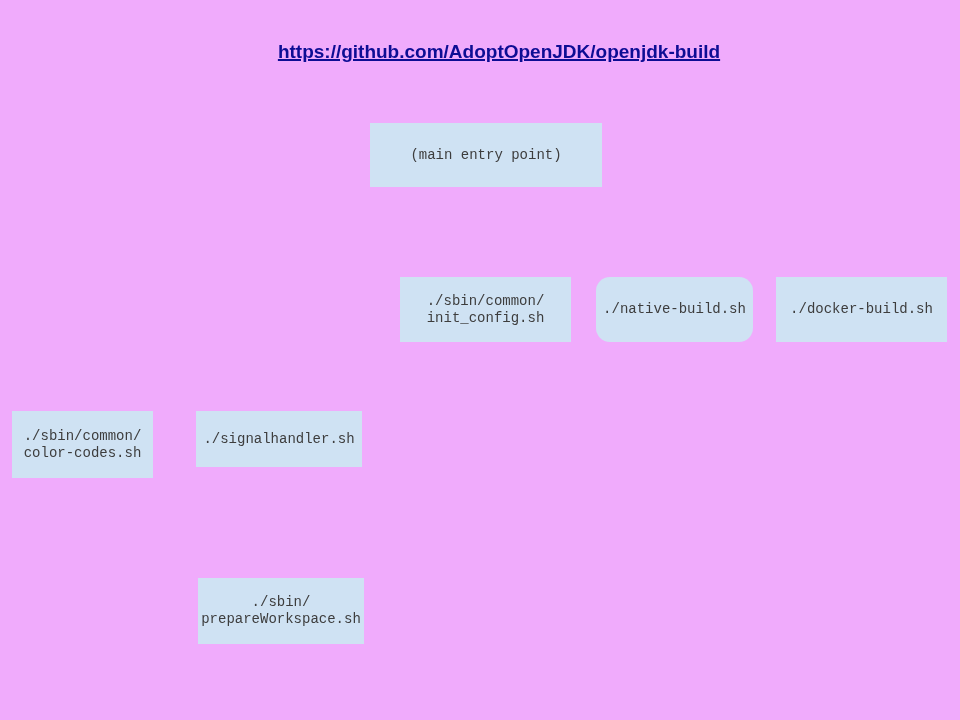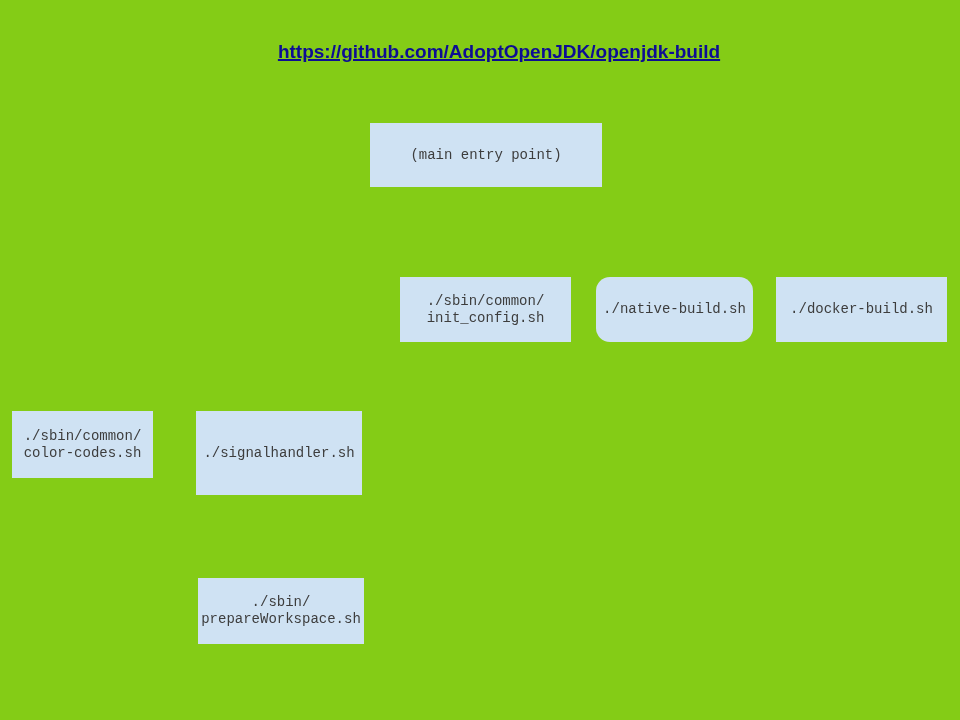--- a/index.html
+++ b/index.html
@@ -4,21 +4,21 @@
 <style>
   html, body {
     margin: 0;
     padding: 0;
     background: #000000;
   }
   #canvas {
     position: relative;
     width: 960px;
     height: 720px;
-    background: #84cc16;
+    background: #f0abfc;
     overflow: hidden;
     font-family: "Liberation Sans", sans-serif;
   }
 
   
   .link-clip {
     position: absolute;
     top: 44px;
     left: 38px;
     right: 0;
@@ -58,21 +58,21 @@
   .ln { display: block; }
   .ln.bold   { font-weight: bold; color: #000000; }
   .ln.italic { color: #3d3d3d; }
 
   #n-makejdk    { left: 370px; top: 123px; width: 232px; height: 64px; }
   #n-configure  { left:  96px; top: 277px; width: 172px; height: 65px; }
   #n-initconfig { left: 400px; top: 277px; width: 171px; height: 65px; }
   #n-native     { left: 596px; top: 277px; width: 157px; height: 65px; border-radius: 14px; }
   #n-docker     { left: 776px; top: 277px; width: 171px; height: 65px; }
   #n-colorcodes { left:  12px; top: 411px; width: 141px; height: 67px; }
-  #n-signal     { left: 196px; top: 411px; width: 166px; height: 84px; }
+  #n-signal     { left: 196px; top: 411px; width: 166px; height: 56px; }
   #n-prepare    { left: 198px; top: 578px; width: 166px; height: 66px; }
   #n-build      { left: 740px; top: 578px; width: 171px; height: 66px; }
 </style>
 </head>
 <body>
 
 <div id="canvas">
 
   <div class="link-clip">
     <a class="repo-link">https://github.com/AdoptOpenJDK/openjdk-build</a>

